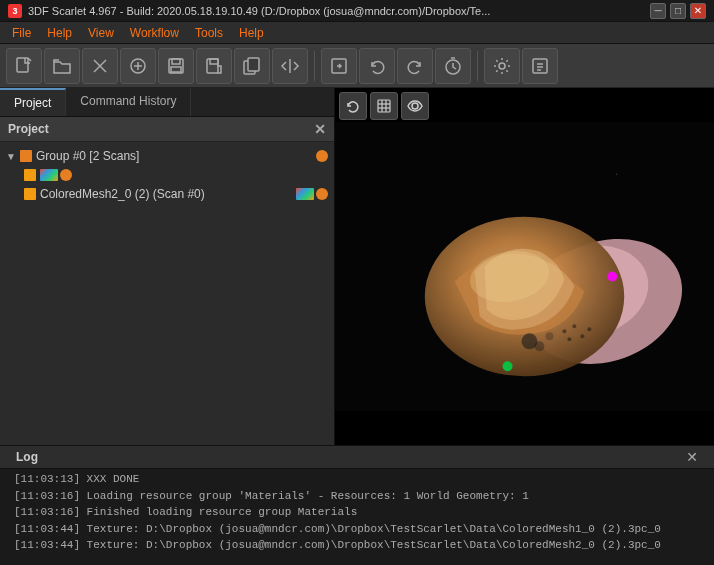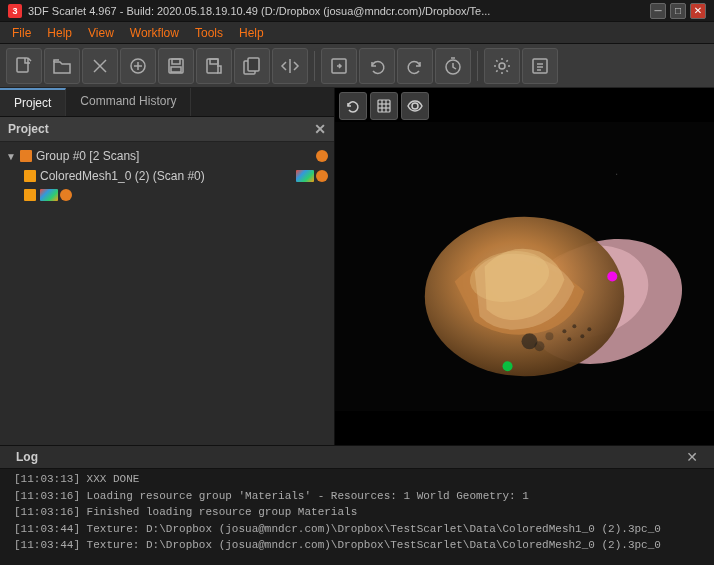--- a/index.html
+++ b/index.html
@@ -446,29 +446,29 @@
           <span class="tree-arrow">▼</span>
           <div class="tree-color-box" style="background:#e67e22;"></div>
           <span class="tree-label">Group #0 [2 Scans]</span>
           <div class="tree-icons">
             <div class="status-circle"></div>
           </div>
         </div>
 
         <div class="tree-item child-item">
           <div class="tree-color-box" style="background:#f39c12;"></div>
-          <span class="tree-label">ColoredMesh1_0 (2) (Scan #0)</span>
           <div class="tree-icons">
             <div class="mesh-icon"></div>
             <div class="status-circle"></div>
           </div>
         </div>
 
         <div class="tree-item child-item">
           <div class="tree-color-box" style="background:#f39c12;"></div>
+          <span class="tree-label">ColoredMesh2_0 (2) (Scan #0)</span>
           <div class="tree-icons">
             <div class="mesh-icon"></div>
             <div class="status-circle"></div>
           </div>
         </div>
       </div>
     </div>
   </div>
 
   <div id="viewport">

